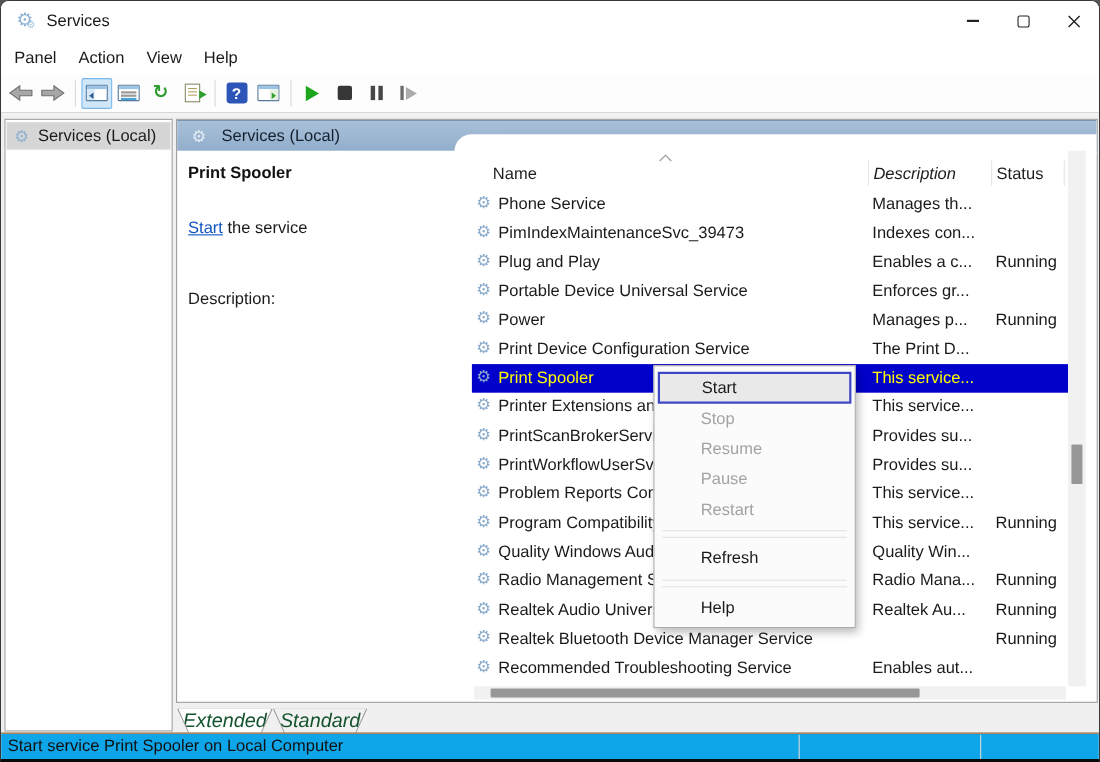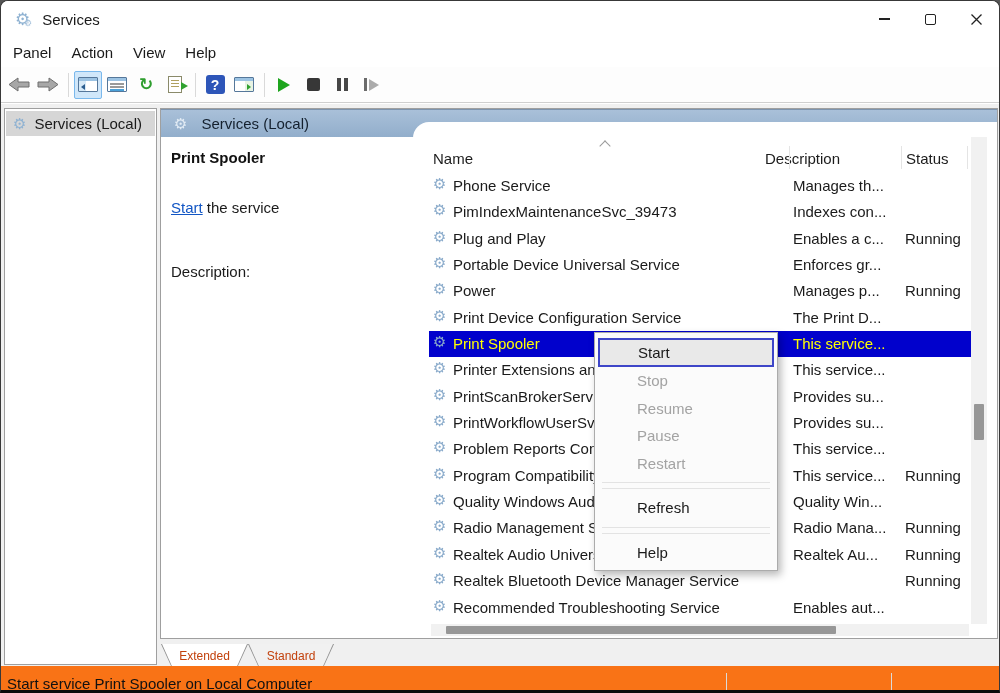--- a/index.html
+++ b/index.html
@@ -59,21 +59,21 @@
   #band .lbl { font-size:15px; color:#14202e; margin-left:14px; }
   #list-round { position:absolute; left:252px; top:13px; right:0; height:18px; background:#fff; border-top-left-radius:16px; }
   
   #svc-name { position:absolute; left:10px; top:40px; font-size:15px; font-weight:bold; color:#111; }
   #start-line { position:absolute; left:10px; top:90px; font-size:15px; color:#1a1a1a; }
   #start-link { color:var(--link,#1256c4); text-decoration:underline; }
   #desc-label { position:absolute; left:10px; top:154px; font-size:15px; color:#1a1a1a; }
   #desc-text { position:absolute; left:10px; top:176px; width:256px; font-size:15px; line-height:21.5px; color:#1a1a1a; }
   
   .col-label { position:absolute; top:41px; font-size:15px; color:#1c1c1c; }
-  #col-name { left:272px; } #col-desc { left:604px; } #col-status { left:745px; }
+  #col-name { left:287px; } #col-desc { left:633px;font-style:italic; } #col-status { left:745px; }
   .col-div { position:absolute; top:37px; height:23px; width:1px; background:#e4e4e4; }
   #sort-chev { position:absolute; left:440px; top:33px; width:8px; height:8px; border-top:1.6px solid #9a9a9a; border-left:1.6px solid #9a9a9a; transform:rotate(45deg); }
   
   #service-rows { position:absolute; left:268px; top:64px; width:542px; }
   .svc-row { position:relative; height:26.35px; }
   .svc-row .row-gear { position:absolute; left:4px; top:4px; font-size:15px; line-height:15px; color:#8aabcb; }
   .svc-row .c-name { position:absolute; left:24px; top:0; line-height:26.35px; font-size:15px; color:#1a1a1a; white-space:nowrap;text-align:right; }
   .svc-row .c-desc { position:absolute; left:364px; top:0; line-height:26.35px; font-size:15px; color:#1a1a1a; white-space:nowrap; }
   .svc-row .c-status { position:absolute; left:476px; top:0; line-height:26.35px; font-size:15px; color:#1a1a1a; white-space:nowrap; }
   .svc-row.selected { background:var(--sel-bg,#0101cc); }
@@ -88,26 +88,26 @@
   .menu-item { position:relative; height:27.5px; display:flex; align-items:center; font-size:15px; color:#1a1a1a; }
   .menu-item .mi-label { margin-left:42px; }
   .menu-item.disabled { color:#a3a3a3; }
   .menu-item.highlighted { margin:2px 3px 0 3px; height:29px; border:2px solid var(--accent,#3e46c8); background:#e9e9e9; }
   .menu-item.highlighted .mi-label { margin-left:38px; }
   .mi-chevron { position:absolute; right:16px; font-size:17px; color:#3a3a3a; top:2px; }
   .menu-sep { height:1px; background:#e3e3e3; margin:5px 7px; }
   
   .tab { position:absolute; top:540px; height:24px; }
   .tab .tab-border { position:absolute; inset:0; background:#8f8f8f; clip-path:polygon(0 0,100% 0,calc(100% - 11px) 100%,11px 100%); }
-  .tab .tab-fill { position:absolute; left:1px; right:1px; top:0; bottom:1px; background:#fff; clip-path:polygon(0 0,100% 0,calc(100% - 10.3px) 100%,10.3px 100%); display:flex; align-items:center; justify-content:center; font-size:12px; color:#c2410c; }
+  .tab .tab-fill { position:absolute; left:1px; right:1px; top:0; bottom:1px; background:#fff; clip-path:polygon(0 0,100% 0,calc(100% - 10.3px) 100%,10.3px 100%); display:flex; align-items:center; justify-content:center; font-size:18px; color:#14532d;font-style:italic; }
   #tab-extended { left:160px; width:87px; }
   #tab-standard { left:247px; width:86px; }
   #tab-standard .tab-fill { background:#f1f1f1; }
   
-  #statusbar { position:absolute; left:0; top:665px; width:100%; height:25px; background:#f97316; border-top:6px solid #f97316; }
+  #statusbar { position:absolute; left:0; top:665px; width:100%; height:25px; background:#0ea5e9; border-top:1px solid #f97316; }
   #status-text { position:absolute; left:6px; top:3px; font-size:15px; color:#111; }
   .sb-sep { position:absolute; top:1px; bottom:0; width:1px; background:#dadada; }
   #sb-sep1 { left:725px; } #sb-sep2 { left:890px; }
 </style>
 </head>
 <body>
 
 <div id="window">
 
   <div id="titlebar">

